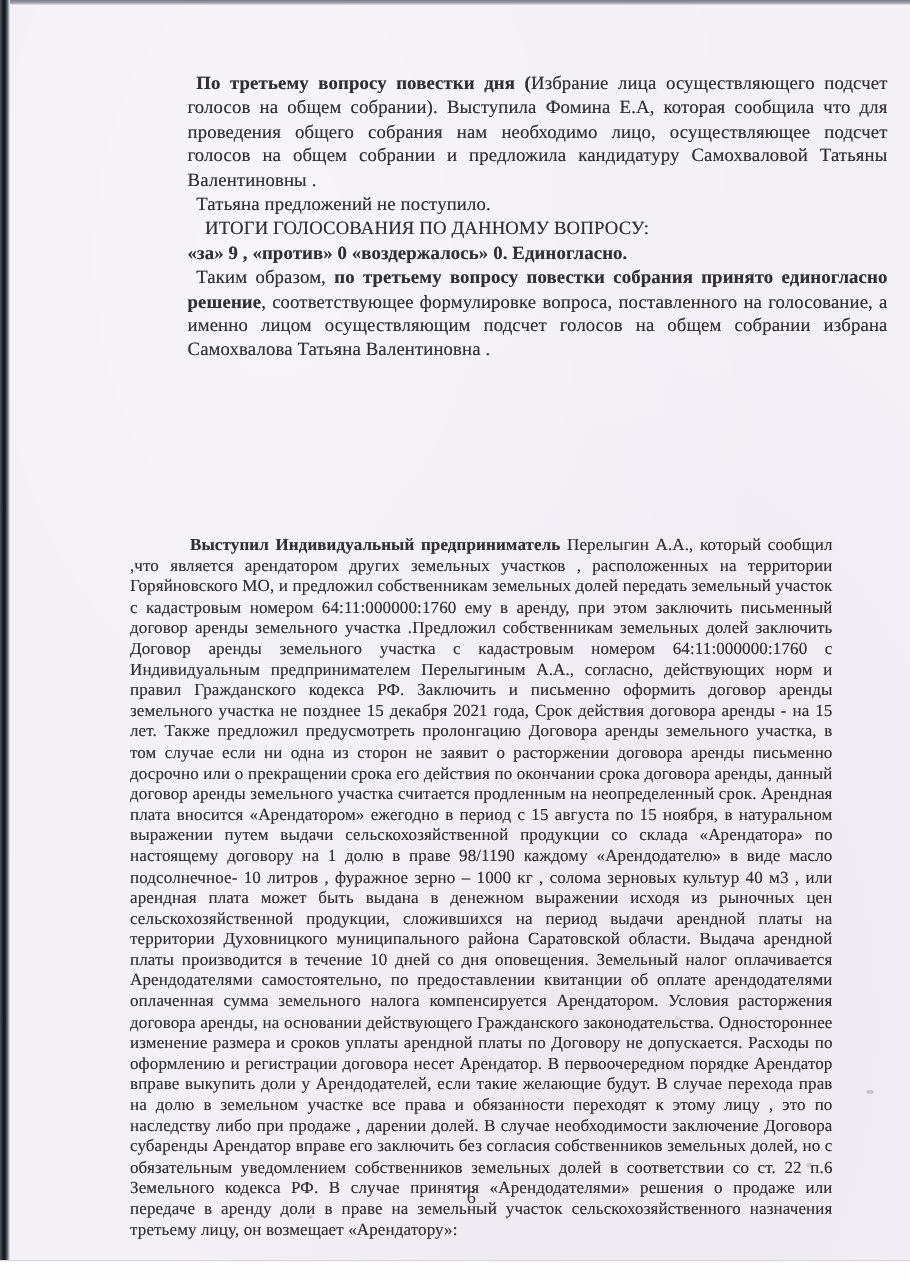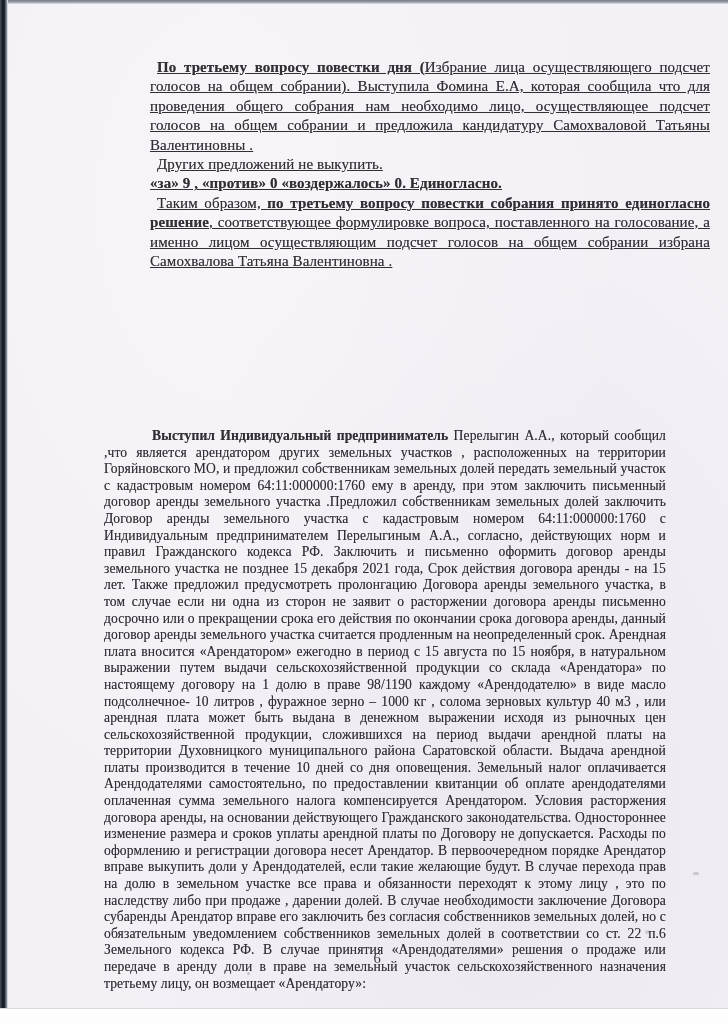--- a/index.html
+++ b/index.html
@@ -33,21 +33,20 @@
     border-top: 1px solid #dcd8e0;
   }
   
   .block-a {
     position: absolute;
     top: 58px; left: 150px; width: 560px;
     font-size: 15px; line-height: 19.4px;
     text-align: justify;
     letter-spacing: 0.1px;
     text-shadow: 0 0 0.5px rgba(49,46,52,0.55);
-    text-decoration: underline;
   }
   .block-b {
     position: absolute;
     top: 380px; left: 104px; width: 562px;
     font-size: 13.6px; line-height: 16.6px;
     text-align: justify;
     letter-spacing: 0.1px;
     text-shadow: 0 0 0.5px rgba(49,46,52,0.5);
     margin-top: 48px;
   }
@@ -80,21 +79,22 @@
 
   <div>
     <span class="speck sp1"></span>
     <span class="speck sp2"></span>
     <span class="speck sp3"></span>
     <span class="speck sp4"></span>
   </div>
 
   <div class="block-a">
     <p class="para ind-sm"><span class="b">По третьему вопросу повестки дня (</span><span>Избрание лица осуществляющего  подсчет голосов на общем собрании). Выступила  Фомина Е.А, которая сообщила что для проведения общего собрания нам необходимо лицо, осуществляющее подсчет голосов на общем  собрании и предложила кандидатуру Самохваловой Татьяны Валентиновны .</span></p>
-    <p class="para ind-sm"><span>Других предложений  не выкупить.</span></p>
+    <p class="para ind-sm"><span>Татьяна предложений  не поступило.</span></p>
+    <p class="para ind-md"><span>ИТОГИ ГОЛОСОВАНИЯ ПО ДАННОМУ  ВОПРОСУ:</span></p>
     <p class="para"><span class="b">«за»  9 , «против»  0 «воздержалось»  0. Единогласно.</span></p>
     <p class="para ind-sm"><span>Таким образом, </span><span class="b">по третьему вопросу повестки собрания принято единогласно решение</span><span>, соответствующее формулировке  вопроса, поставленного на голосование, а именно лицом осуществляющим подсчет голосов на общем собрании  избрана Самохвалова  Татьяна  Валентиновна .</span></p>
   </div>
 
   <div class="block-b">
     <p class="para ind-lg"><span class="b">Выступил  Индивидуальный  предприниматель  </span><span>Перелыгин А.А.,  который сообщил ,что  является  арендатором  других земельных участков , расположенных на территории Горяйновского МО, и предложил  собственникам  земельных долей  передать земельный участок с кадастровым номером 64:11:000000:1760  ему в аренду, при этом заключить письменный договор аренды земельного  участка .Предложил  собственникам земельных  долей  заключить Договор аренды земельного участка с кадастровым номером 64:11:000000:1760   с Индивидуальным предпринимателем  Перелыгиным А.А., согласно, действующих  норм и правил  Гражданского кодекса  РФ. Заключить  и письменно оформить договор аренды  земельного участка  не позднее  15  декабря  2021 года, Срок  действия договора аренды  -  на  15 лет.  Также предложил  предусмотреть  пролонгацию  Договора аренды земельного  участка,  в том случае если ни одна из сторон не заявит о расторжении договора  аренды  письменно  досрочно  или о прекращении срока его действия по окончании срока договора аренды, данный договор аренды  земельного  участка считается продленным  на  неопределенный   срок. Арендная плата   вносится «Арендатором» ежегодно в период с 15 августа по 15 ноября, в натуральном выражении путем выдачи сельскохозяйственной продукции со склада «Арендатора» по настоящему договору  на 1 долю в праве  98/1190  каждому «Арендодателю» в виде  масло подсолнечное- 10 литров , фуражное зерно – 1000 кг  , солома зерновых культур 40 м3 , или  арендная плата может быть  выдана в денежном выражении исходя из рыночных цен сельскохозяйственной продукции, сложившихся  на период  выдачи арендной платы на территории Духовницкого муниципального района Саратовской области.   Выдача арендной платы производится в течение 10 дней со дня оповещения. Земельный налог оплачивается Арендодателями самостоятельно, по предоставлении  квитанции об оплате арендодателями  оплаченная сумма земельного  налога компенсируется Арендатором. Условия расторжения договора аренды,  на основании  действующего Гражданского законодательства.  Одностороннее изменение размера и сроков уплаты арендной платы по Договору  не допускается. Расходы по оформлению и регистрации договора несет Арендатор. В первоочередном  порядке Арендатор вправе выкупить доли у Арендодателей, если такие желающие будут. В случае перехода прав на долю в земельном участке все права и обязанности переходят к этому лицу , это по наследству  либо при продаже , дарении долей. В случае необходимости заключение Договора  субаренды Арендатор  вправе его заключить   без согласия собственников земельных долей, но с обязательным уведомлением  собственников земельных долей в соответствии со ст. 22 п.6 Земельного кодекса РФ.   В случае  принятия «Арендодателями» решения о продаже или передаче в аренду доли в праве на земельный участок сельскохозяйственного назначения третьему лицу, он возмещает «Арендатору»:</span></p>
   </div>
 
   <div class="footer">6</div>
 

